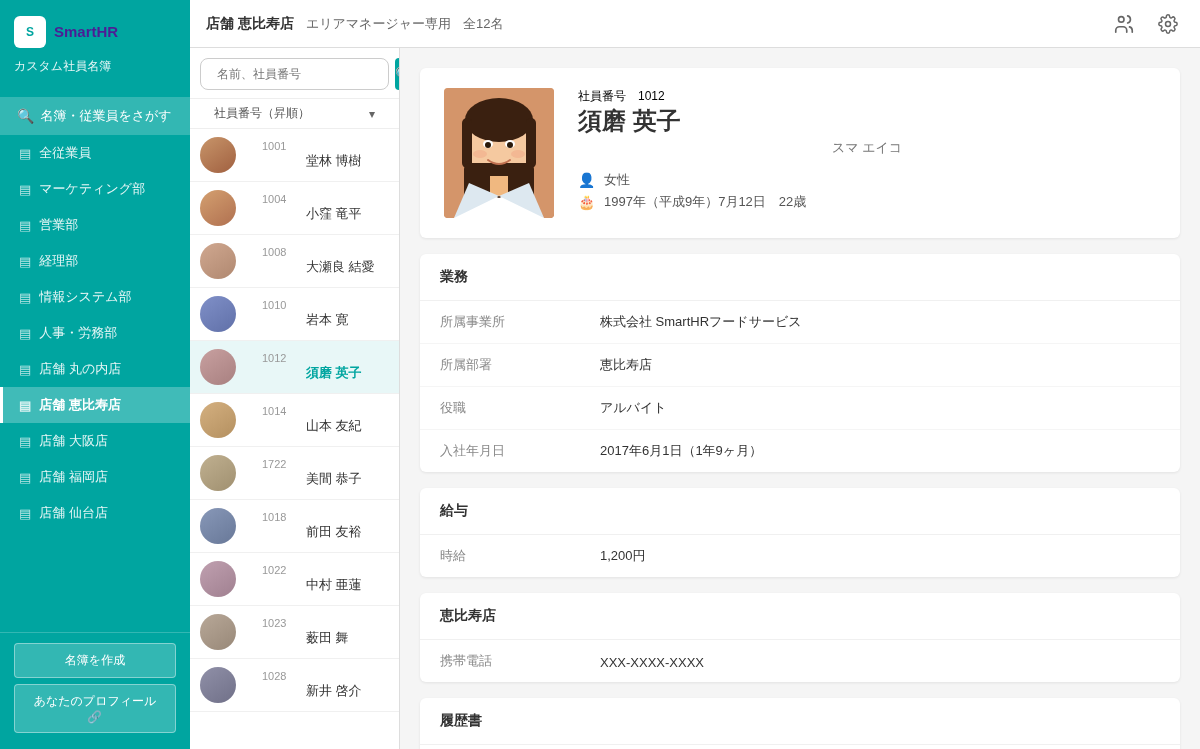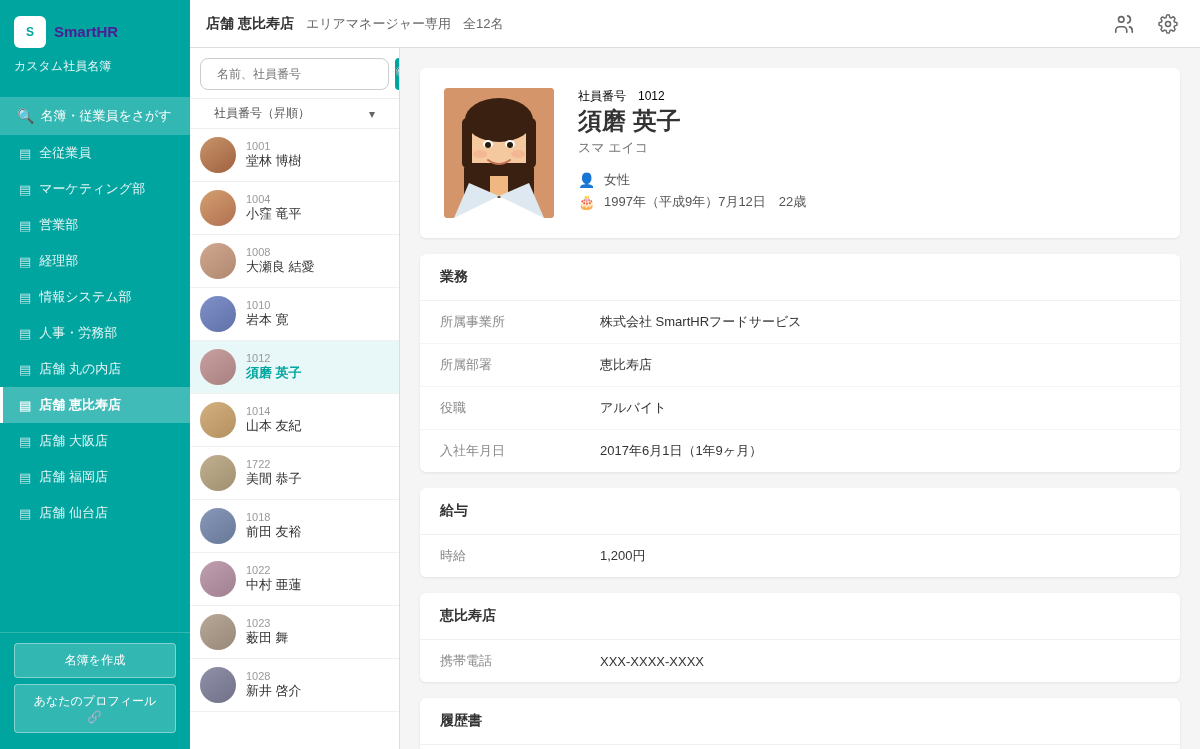--- a/index.html
+++ b/index.html
@@ -187,41 +187,41 @@
       justify-content: space-between;
     }
     .sort-label { font-size: 12px; color: #555; }
     .sort-arrow { color: #666; font-size: 12px; cursor: pointer; }
     .employee-list { flex: 1; overflow-y: auto; }
     .employee-list::-webkit-scrollbar { width: 4px; }
     .employee-list::-webkit-scrollbar-thumb { background: #ccc; border-radius: 2px; }
     .emp-item {
       display: flex;
       align-items: center;
-      gap: 10px;
+      gap: 26px;
       padding: 8px 10px;
       cursor: pointer;
       border-bottom: 1px solid #f0f0f0;
     }
     .emp-item.active { background: #e8f7f7; }
     .emp-avatar {
       width: 36px;
       height: 36px;
       border-radius: 50%;
       background: #ccc;
       flex-shrink: 0;
       overflow: hidden;
       display: flex;
       align-items: center;
       justify-content: center;
       font-size: 16px;
     }
     .emp-info { flex: 1; min-width: 0; }
     .emp-number { font-size: 11px; color: #999; }
-    .emp-name { font-size: 13px; color: #333; font-weight: 500; white-space: nowrap; overflow: hidden; text-overflow: ellipsis; }
+    .emp-name { font-size: 13px; color: #333; font-weight: 500; white-space: nowrap; overflow: hidden; text-overflow: ellipsis; margin-left: 44px; }
     .emp-item.active .emp-name { font-weight: bold; color: #00a5a0; }
 
     
     .detail-panel {
       flex: 1;
       overflow-y: auto;
       padding: 20px;
       background: #f5f5f5;
     }
     .detail-panel::-webkit-scrollbar { width: 6px; }
@@ -246,21 +246,21 @@
       flex-shrink: 0;
       overflow: hidden;
       display: flex;
       align-items: center;
       justify-content: center;
       font-size: 60px;
     }
     .profile-info { flex: 1; }
     .profile-emp-number { font-size: 12px; color: #000000; }
     .profile-name { font-size: 24px; font-weight: bold; color: #333; margin-bottom: 2px; }
-    .profile-kana { font-size: 13px; color: #777; margin-bottom: 14px; }
+    .profile-kana { font-size: 13px; color: #777; margin-bottom: 14px; text-align: center; }
     .profile-meta { display: flex; flex-direction: column; gap: 4px; }
     .profile-meta-item { display: flex; align-items: center; gap: 8px; font-size: 13px; color: #555; }
     .meta-icon { font-size: 14px; color: #888; width: 18px; text-align: center; }
 
     
     .section-card {
       background: white;
       border-radius: 6px;
       margin-bottom: 16px;
       box-shadow: 0 1px 3px rgba(0,0,0,0.08);
@@ -269,21 +269,21 @@
     .section-header {
       padding: 14px 20px;
       font-size: 14px;
       font-weight: bold;
       color: #333;
       border-bottom: 1px solid #f0f0f0;
     }
     .section-body { padding: 0; }
     .detail-row {
       display: flex;
-      align-items: center;
+      align-items: flex-end;
       padding: 12px 20px;
       border-bottom: 1px solid #f5f5f5;
       font-size: 13px;
     }
     .detail-row:last-child { border-bottom: none; }
     .detail-label { width: 160px; color: #888; flex-shrink: 0; }
     .detail-value { color: #333; }
 
     
     .face-1 { background: linear-gradient(145deg, #c8956a, #a06040); }

